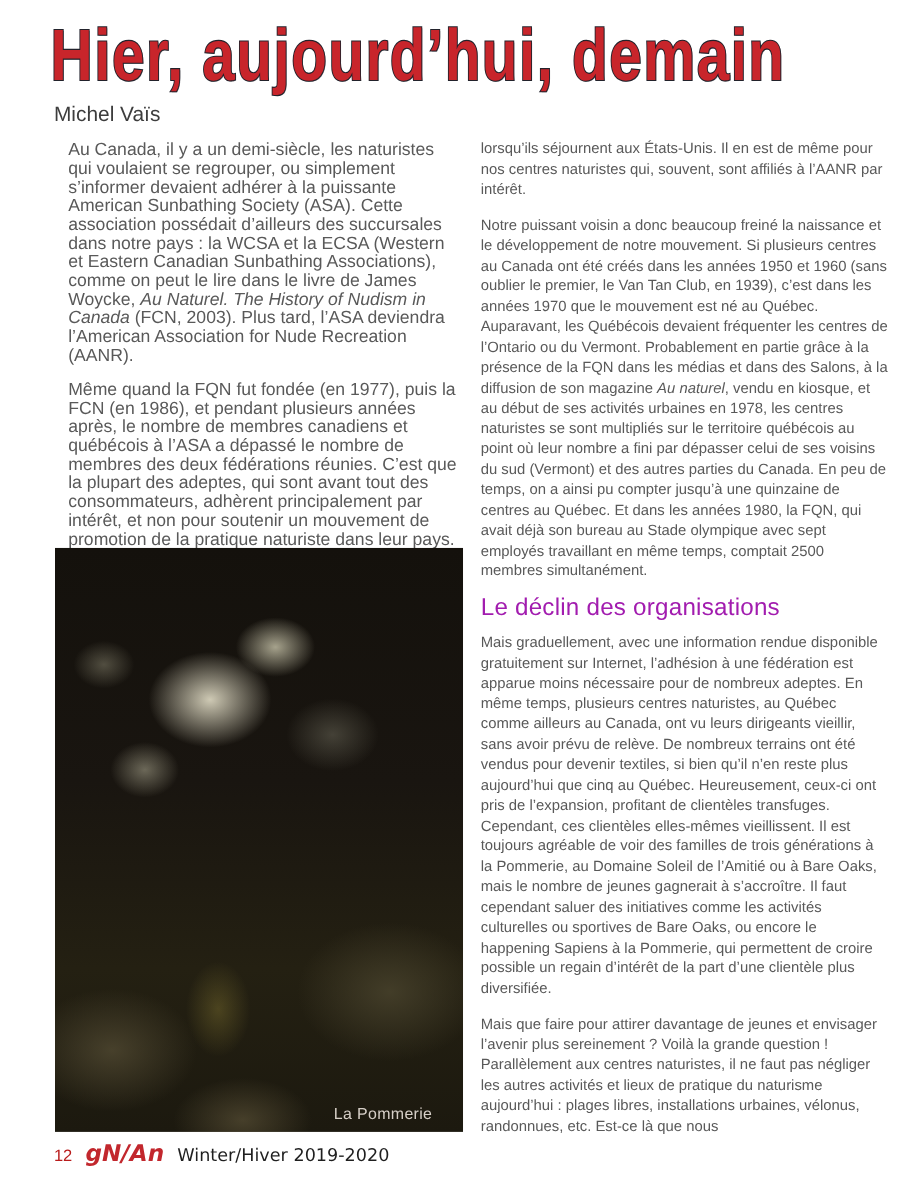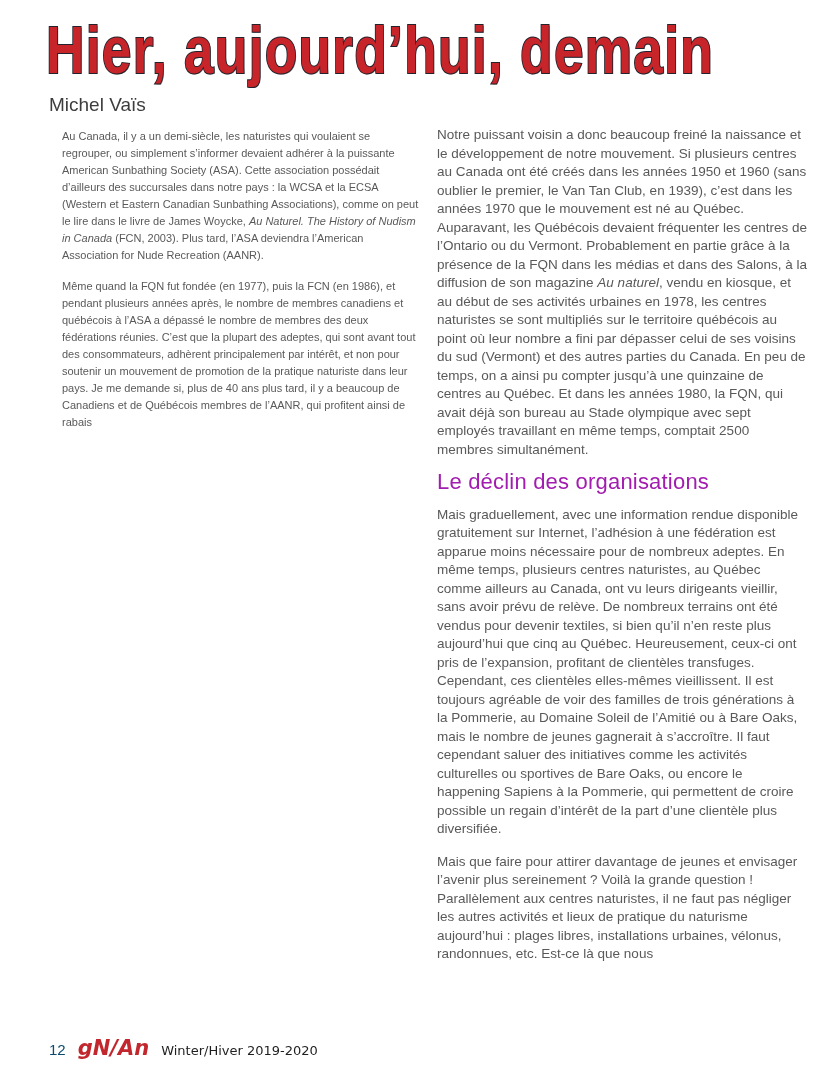--- a/index.html
+++ b/index.html
@@ -28,21 +28,21 @@
   }
 
   
   .col {
     position:absolute; color:#595959; text-align:left;
   }
   .col p { margin:0 0 14px 0; }
   .col i { font-style:italic; }
   .col-left {
     left:62px; top:128px; width:358px;
-    font-size:11px; line-height:17px;
+    font-size:16px; line-height:17px;
   }
   .col-right {
     left:437px; top:126px; width:370px;
     font-size:13.5px; line-height:18.5px;
   }
   .section-heading {
     margin:8px 0 14px 0;
     font-size:22px; font-weight:400; color:#a21caf;
     letter-spacing:0.2px;
   }
@@ -71,48 +71,53 @@
     color:#d6cfc7; font-size:14.5px; letter-spacing:0.3px;
   }
 
   
   .footer {
     position:absolute; left:49px; top:1036px;
     display:flex; align-items:baseline; gap:12px;
     font-family:"DejaVu Sans", sans-serif;
   }
   .page-number {
-    font-size:15px; color:#0c4a6e; font-family:"Liberation Sans", sans-serif;
+    font-size:15px; color:#b91c1c; font-family:"Liberation Sans", sans-serif;
   }
   .magazine-logo {
     font-size:21px; font-weight:bold; font-style:italic; color:#c2272d;
   }
-  .issue-label { font-size:13px; color:#1f1f1f; }
+  .issue-label { font-size:16px; color:#1f1f1f; }
 </style>
 </head>
 <body>
 
 <div class="page">
 
   <h1 class="title">Hier, aujourd’hui, demain</h1>
 
   <div class="author">Michel Vaïs</div>
 
   <div class="col col-left">
     <p><span>Au Canada, il y a un demi-siècle, les naturistes qui voulaient se regrouper, ou simplement s’informer devaient adhérer à la puissante American Sunbathing Society (ASA). Cette association possédait d’ailleurs des succursales dans notre pays : la WCSA et la ECSA (Western et Eastern Canadian Sunbathing Associations), comme on peut le lire dans le livre de James Woycke, </span><i>Au Naturel. The History of Nudism in Canada</i><span> (FCN, 2003). Plus tard, l’ASA deviendra l’American Association for Nude Recreation (AANR).</span></p>
     <p>Même quand la FQN fut fondée (en 1977), puis la FCN (en 1986), et pendant plusieurs années après, le nombre de membres canadiens et québécois à l’ASA a dépassé le nombre de membres des deux fédérations réunies. C’est que la plupart des adeptes, qui sont avant tout des consommateurs, adhèrent principalement par intérêt, et non pour soutenir un mouvement de promotion de la pratique naturiste dans leur pays. Je me demande si, plus de 40 ans plus tard, il y a beaucoup de Canadiens et de Québécois membres de l’AANR, qui profitent ainsi de rabais</p>
   </div>
 
   <div class="col col-right">
+    <p>lorsqu’ils séjournent aux États-Unis. Il en est de même pour nos centres naturistes qui, souvent, sont affiliés à l’AANR par intérêt.</p>
     <p><span>Notre puissant voisin a donc beaucoup freiné la naissance et le développement de notre mouvement. Si plusieurs centres au Canada ont été créés dans les années 1950 et 1960 (sans oublier le premier, le Van Tan Club, en 1939), c’est dans les années 1970 que le mouvement est né au Québec. Auparavant, les Québécois devaient fréquenter les centres de l’Ontario ou du Vermont. Probablement en partie grâce à la présence de la FQN dans les médias et dans des Salons, à la diffusion de son magazine </span><i>Au naturel</i><span>, vendu en kiosque, et au début de ses activités urbaines en 1978, les centres naturistes se sont multipliés sur le territoire québécois au point où leur nombre a fini par dépasser celui de ses voisins du sud (Vermont) et des autres parties du Canada. En peu de temps, on a ainsi pu compter jusqu’à une quinzaine de centres au Québec. Et dans les années 1980, la FQN, qui avait déjà son bureau au Stade olympique avec sept employés travaillant en même temps, comptait 2500 membres simultanément.</span></p>
     <h2 class="section-heading">Le déclin des organisations</h2>
     <p>Mais graduellement, avec une information rendue disponible gratuitement sur Internet, l’adhésion à une fédération est apparue moins nécessaire pour de nombreux adeptes. En même temps, plusieurs centres naturistes, au Québec comme ailleurs au Canada, ont vu leurs dirigeants vieillir, sans avoir prévu de relève. De nombreux terrains ont été vendus pour devenir textiles, si bien qu’il n’en reste plus aujourd’hui que cinq au Québec. Heureusement, ceux-ci ont pris de l’expansion, profitant de clientèles transfuges. Cependant, ces clientèles elles-mêmes vieillissent. Il est toujours agréable de voir des familles de trois générations à la Pommerie, au Domaine Soleil de l’Amitié ou à Bare Oaks, mais le nombre de jeunes gagnerait à s’accroître. Il faut cependant saluer des initiatives comme les activités culturelles ou sportives de Bare Oaks, ou encore le happening Sapiens à la Pommerie, qui permettent de croire possible un regain d’intérêt de la part d’une clientèle plus diversifiée.</p>
     <p>Mais que faire pour attirer davantage de jeunes et envisager l’avenir plus sereinement ? Voilà la grande question ! Parallèlement aux centres naturistes, il ne faut pas négliger les autres activités et lieux de pratique du naturisme aujourd’hui : plages libres, installations urbaines, vélonus, randonnues, etc. Est-ce là que nous</p>
   </div>
 
+  <figure class="photo">
+    <div class="foliage"></div>
+    <figcaption>La Pommerie</figcaption>
+  </figure>
 
   <div class="footer">
     <span class="page-number">12</span>
     <span class="magazine-logo">gN/An</span>
     <span class="issue-label">Winter/Hiver 2019-2020</span>
   </div>
 
 </div>
 
 </body></html>

